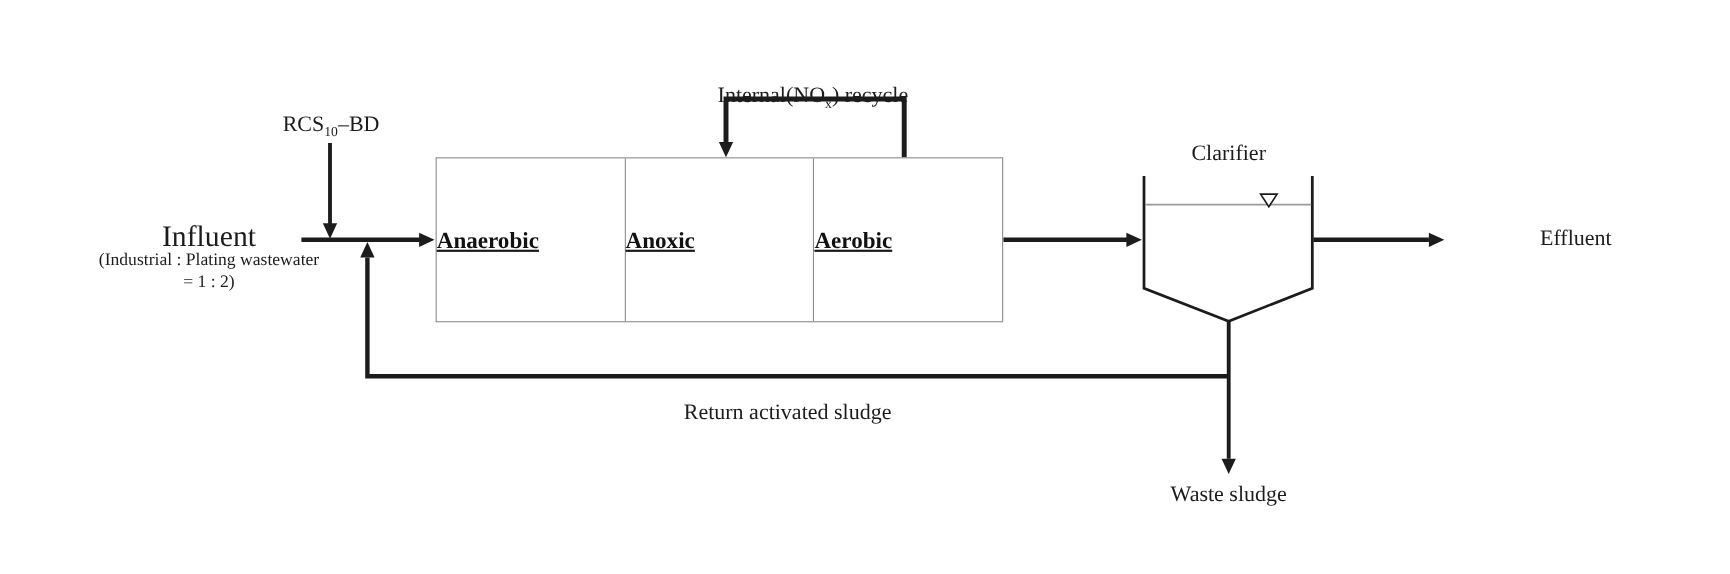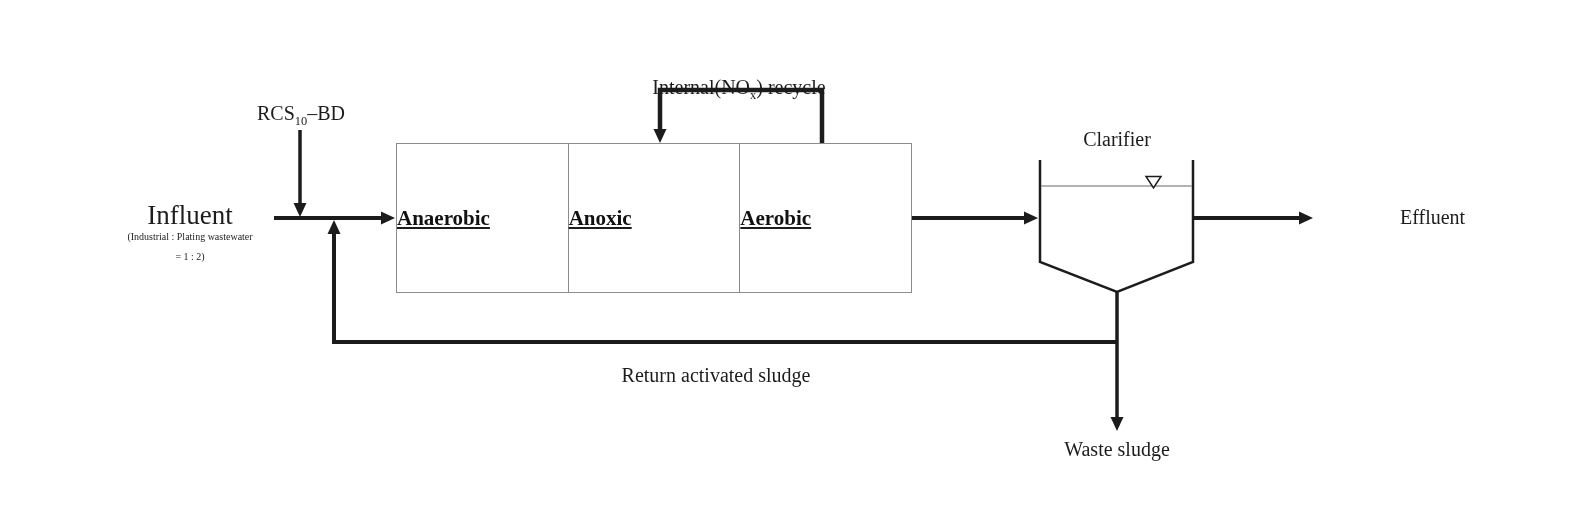--- a/index.html
+++ b/index.html
@@ -30,21 +30,21 @@
     color: #1c1c1c;
   }
   .lbl sub {
     font-size: 0.62em;
     line-height: 1;
   }
   .center { text-align: center; }
   .rcs            { left: 246px;  top: 101px; width: 110px; }
   .influent-block { left: 70px;   top: 203px; width: 240px; white-space: normal; }
   .influent-title { font-size: 27px; line-height: 24px; }
-  .influent-detail{ font-size: 10px; line-height: 20px; }
+  .influent-detail{ font-size: 16px; line-height: 20px; }
   .recycle-lbl    { left: 629px;  top: 63px;  width: 220px; margin-top: 12px; }
   .clarifier-lbl  { left: 1057px; top: 127px; width: 120px; text-align: center; }
   .effluent-lbl   { left: 1400px; top: 205px; }
   .return-lbl     { left: 584px;  top: 363px; width: 264px; }
   .waste-lbl      { left: 1035px; top: 437px; width: 164px; }
 
   .tanks {
     position: absolute;
     left: 396px;
     top: 143px;

